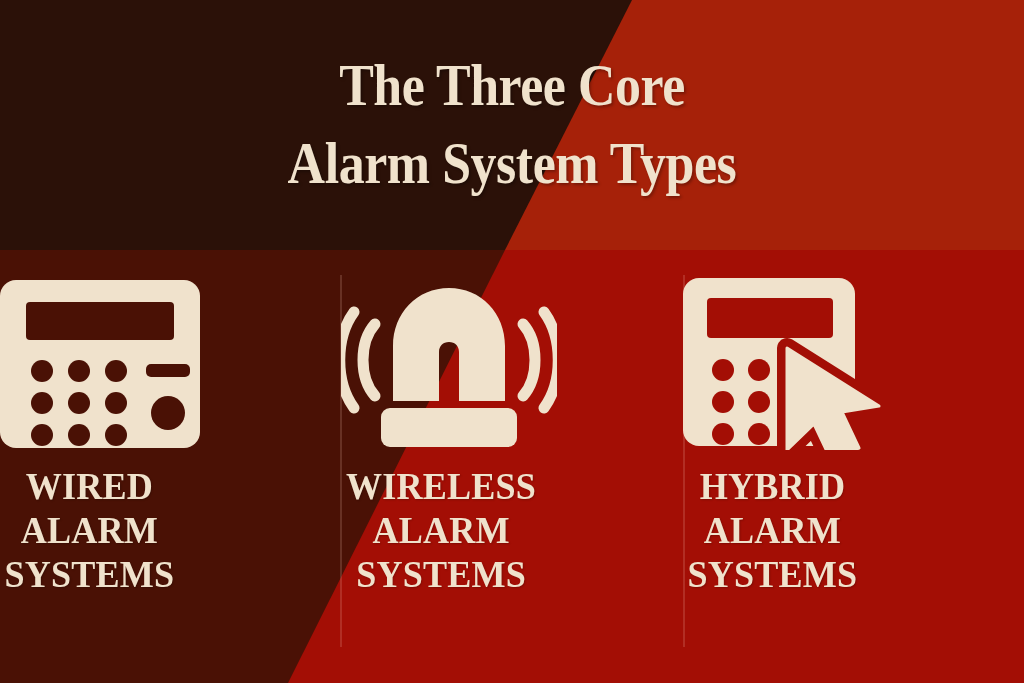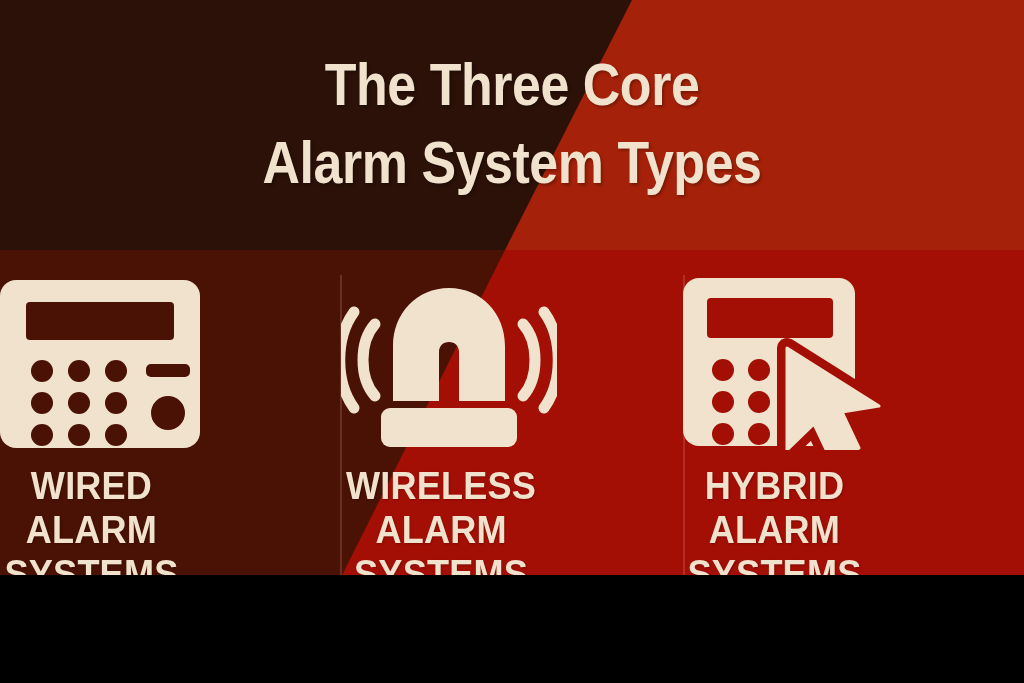--- a/index.html
+++ b/index.html
@@ -3,23 +3,23 @@
 <meta charset="utf-8">
 <style>
   html, body {
     margin: 0;
     padding: 0;
     background: #000;
   }
   #infographic {
     position: relative;
     width: 1024px;
-    height: 575px;
+    height: 683px;
     overflow: hidden;
-    font-family: Liberation Sans, sans-serif;
+    font-family: Liberation Serif, serif;
     background: #a16207;
     -webkit-font-smoothing: antialiased;
   }
 
   
   .bg-layer {
     position: absolute;
     inset: 0;
   }
   

